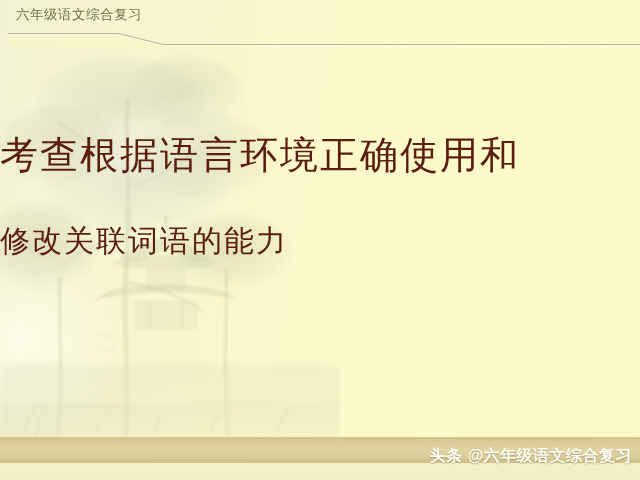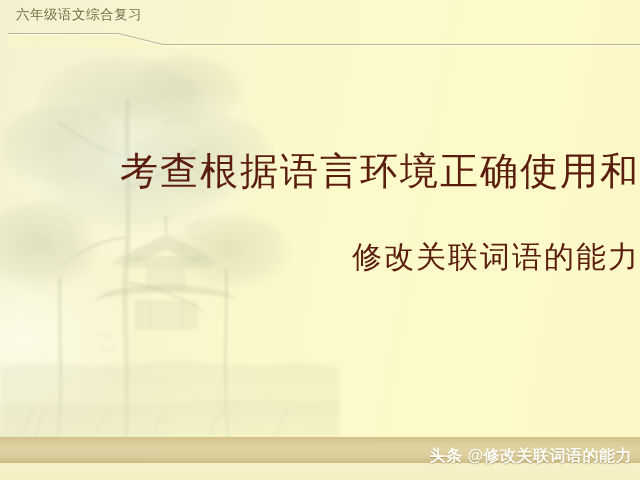--- a/index.html
+++ b/index.html
@@ -82,23 +82,23 @@
     letter-spacing: 0.5px;
     color: #70703c;
     white-space: nowrap;
     text-shadow: 0 1px 0 rgba(255,255,255,0.55);
   }
 
   
   .title-block {
     position: absolute;
     left: 0;
-    top: 152px;
-    width: 640px;
-    text-align: right;
+    top: 136px;
+    width: 640px;
+    text-align: left;
   }
 
   .title-line {
     color: #5b1d0e;
     font-family: "Liberation Serif", "DejaVu Serif", serif;
     font-size: 38px;
     letter-spacing: 2px;
     line-height: 1.0;
     white-space: nowrap;
   }
@@ -267,15 +267,15 @@
   </div>
 
   <div class="title-block">
     <div class="title-line title-line-1">考查根据语言环境正确使用和</div>
     <div class="title-line title-line-2">修改关联词语的能力</div>
   </div>
 
   <div class="bottom-band"></div>
   <div class="bottom-strip"></div>
 
-  <div class="watermark">头条 @修改关联词语的能力</div>
+  <div class="watermark">头条 @六年级语文综合复习</div>
 
 </div>
 
 </body></html>

